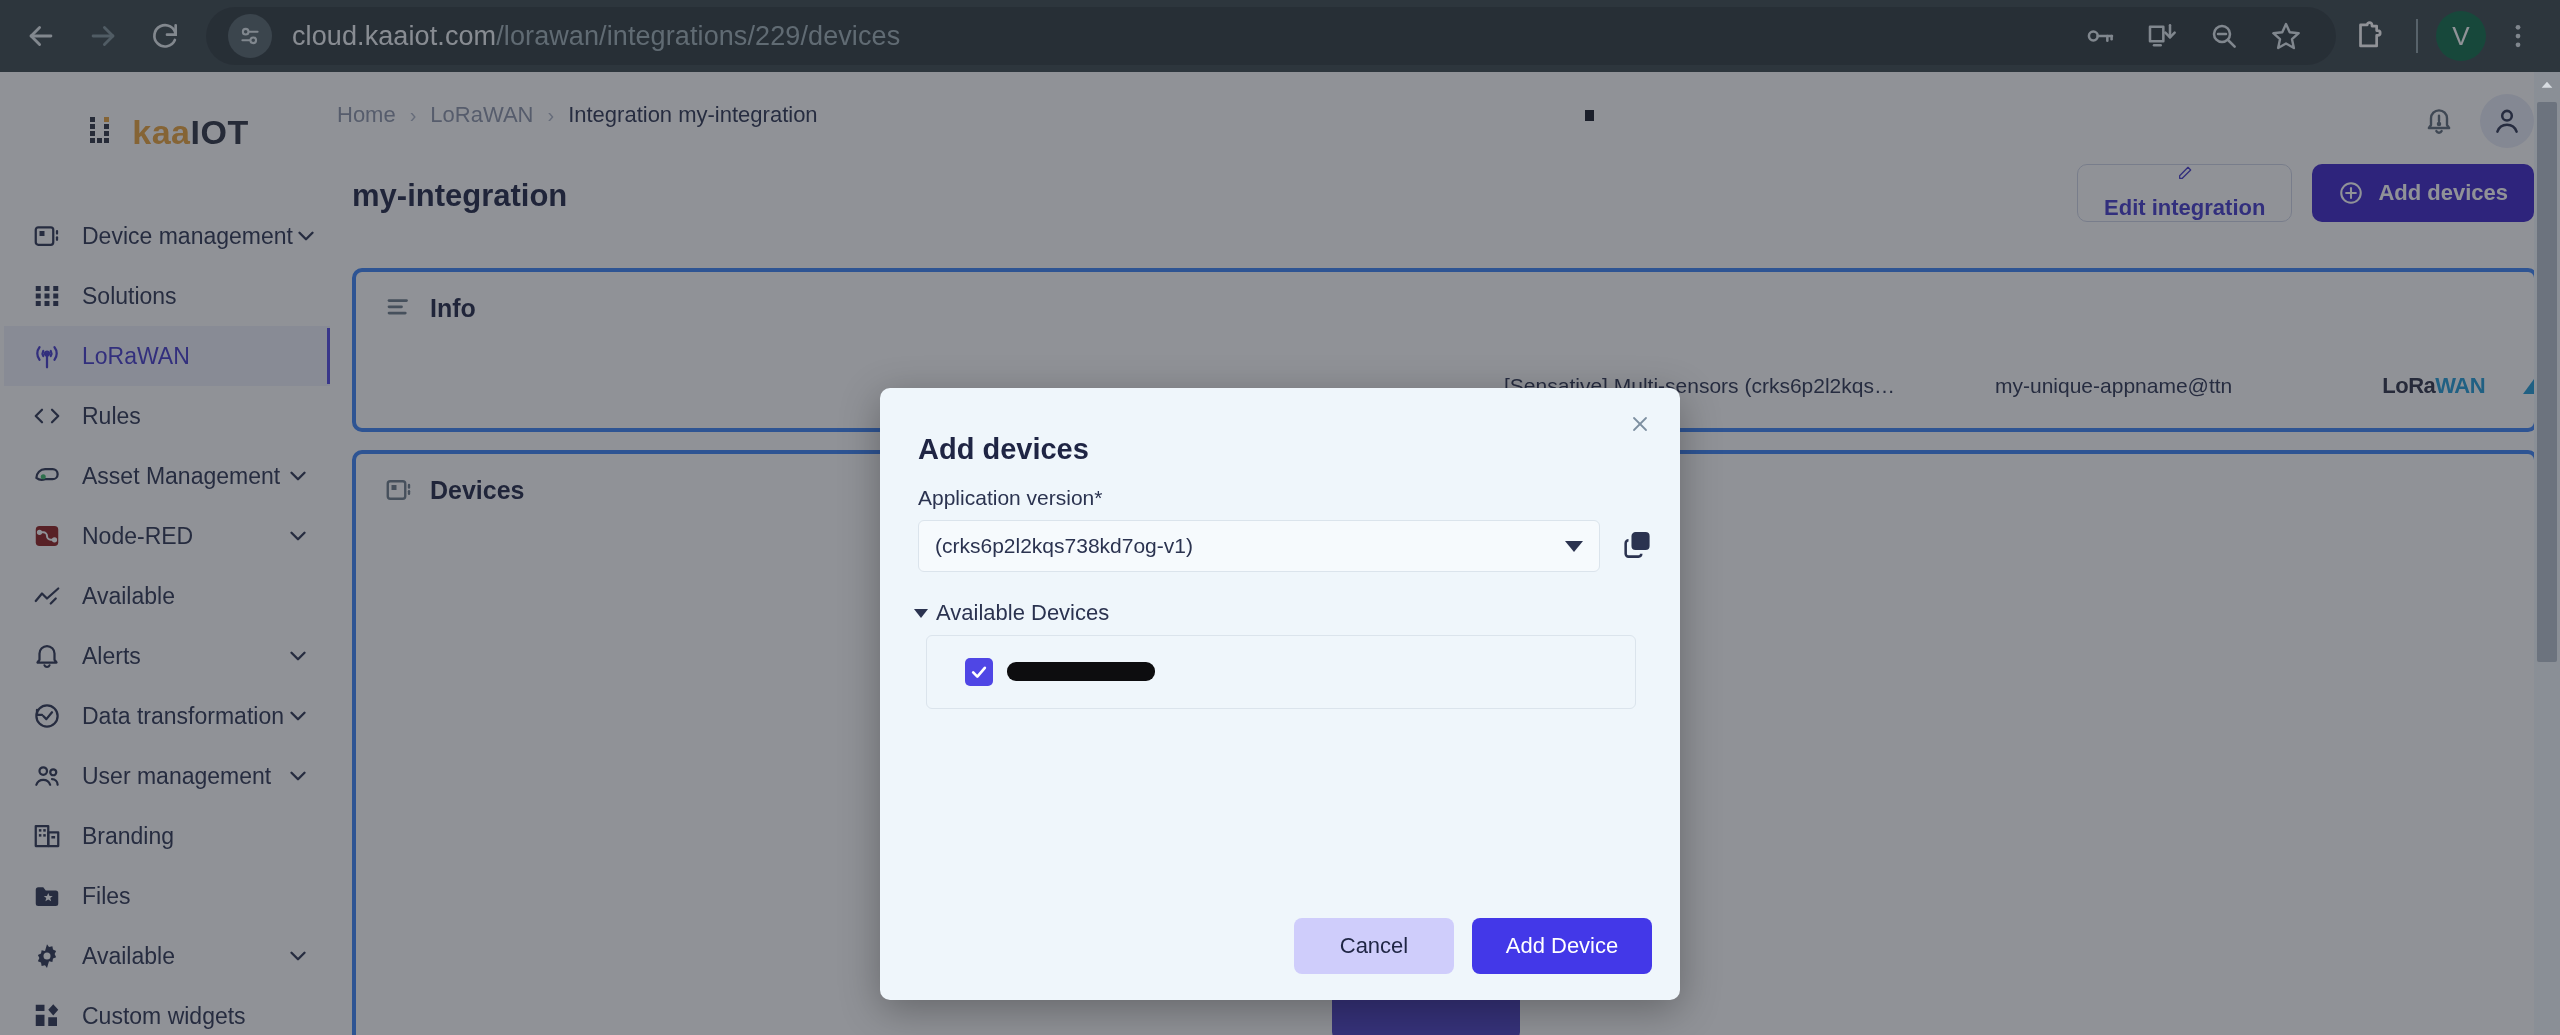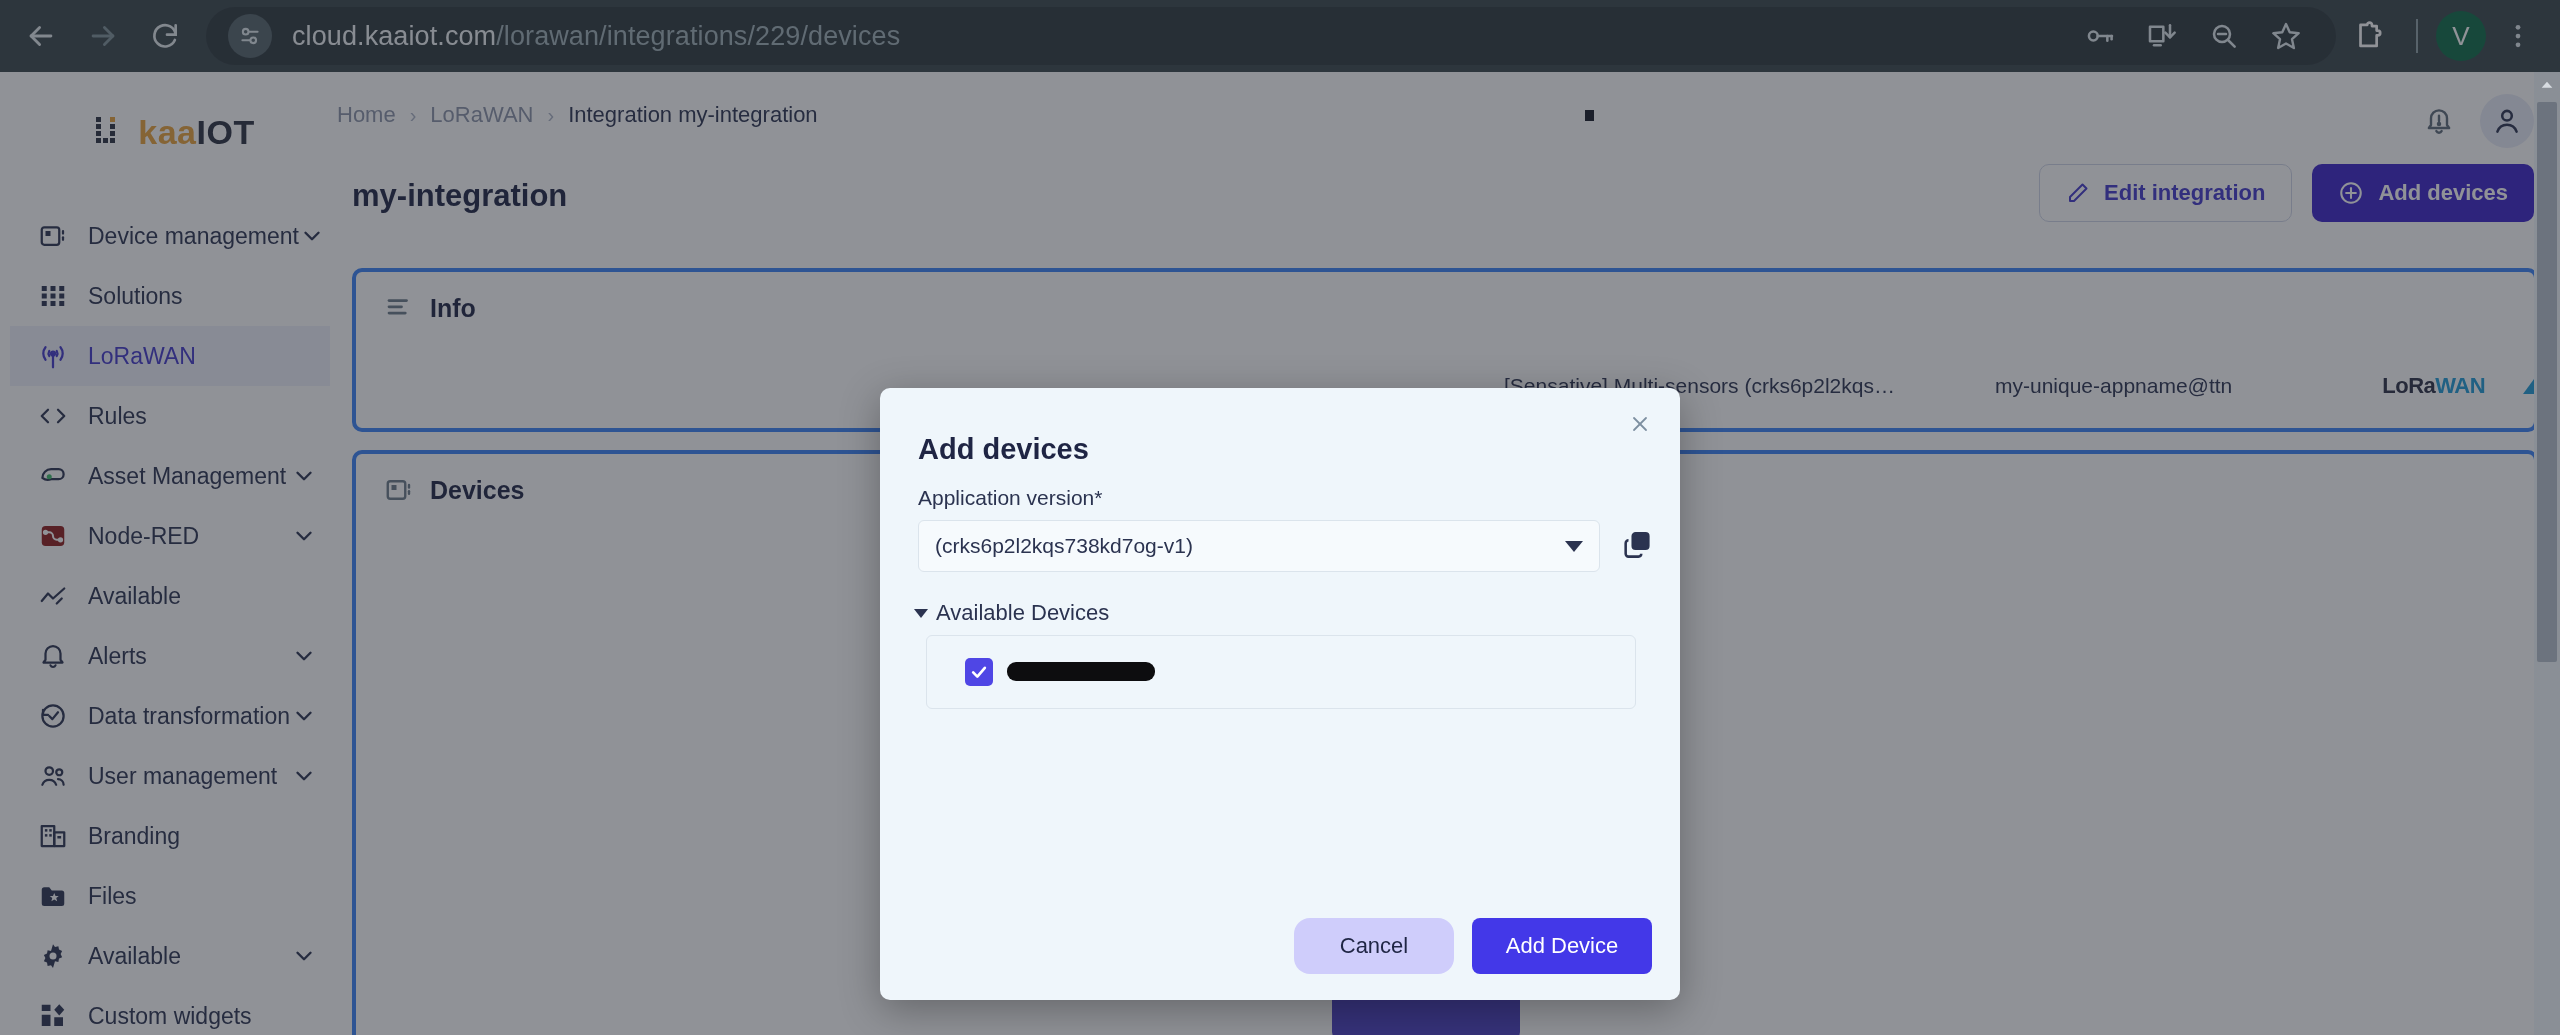--- a/index.html
+++ b/index.html
@@ -53,21 +53,21 @@
     display: flex; align-items: center; justify-content: center;
     font-size: 26px; font-weight: 500;
   }
 
   
   #app {
     position: absolute; left: 0; top: 72px; width: 2560px; height: 963px;
     background: #ffffff; overflow: hidden;
   }
   #sidebar {
-    position: absolute; left: 10px; top: 0; width: 330px; height: 963px;
+    position: absolute; left: 4px; top: 0; width: 330px; height: 963px;
     background: #ffffff; border-right: 1px solid #e6e8ee;
   }
   #brand-logo {
     height: 120px; display: flex; align-items: center; justify-content: center;
   }
   #brand-text { font-size: 34px; font-weight: 800; letter-spacing: .5px; }
   #brand-text .kaa { color: #e9a23b; }
   #brand-text .iot { color: #2b3040; }
 
   .nav-list { margin-top: 14px; }
@@ -109,21 +109,21 @@
   #page-header { position: relative; height: 86px; }
   #page-title {
     position: absolute; left: 22px; top: 14px;
     font-size: 31px; font-weight: 700; color: #1f2544;
   }
   #header-actions { position: absolute; right: 26px; top: 0; display: flex; gap: 20px; }
   .btn {
     height: 58px; border-radius: 10px; display: inline-flex; align-items: center;
     gap: 14px; padding: 0 26px; font-size: 22px; font-weight: 600; white-space: nowrap;
   }
-  #edit-integration-button { border: 1px solid #cfd5e6; color: #4338ca; background: #fff; }
+  #edit-integration-button { border: 1px solid #cfd5e6; color: #4338ca; background: #fff; flex-direction: column; }
   #add-devices-button { background: #3a22c8; color: #ffffff; }
 
   .card {
     margin: 18px 22px 0 22px; border: 4px solid #3b82f6; border-radius: 10px;
     background: #ffffff;
   }
   .card-head {
     height: 72px; display: flex; align-items: center; gap: 16px; padding: 0 28px;
     font-size: 25px; font-weight: 600; color: #1f2544;
   }
@@ -214,21 +214,21 @@
   }
   .device-name .redaction {
     position: absolute; left: 0; top: 2px; width: 148px; height: 19px;
     background: #0d0d0f; border-radius: 9px;
   }
   #modal-footer {
     position: absolute; right: 28px; bottom: 26px; display: flex; gap: 18px;
   }
   #cancel-button {
     height: 56px; min-width: 160px; justify-content: center;
-    background: #cfcdfb; color: #1f2544; border-radius: 16px;
+    background: #cfcdfb; color: #1f2544; border-radius: 8px;
     display: inline-flex; align-items: center; font-size: 22px; font-weight: 500;
   }
   #add-device-button {
     height: 56px; min-width: 180px; justify-content: center;
     background: #4338e8; color: #ffffff; border-radius: 8px;
     display: inline-flex; align-items: center; font-size: 22px; font-weight: 500;
   }
 
   
   #page-scrollbar {

